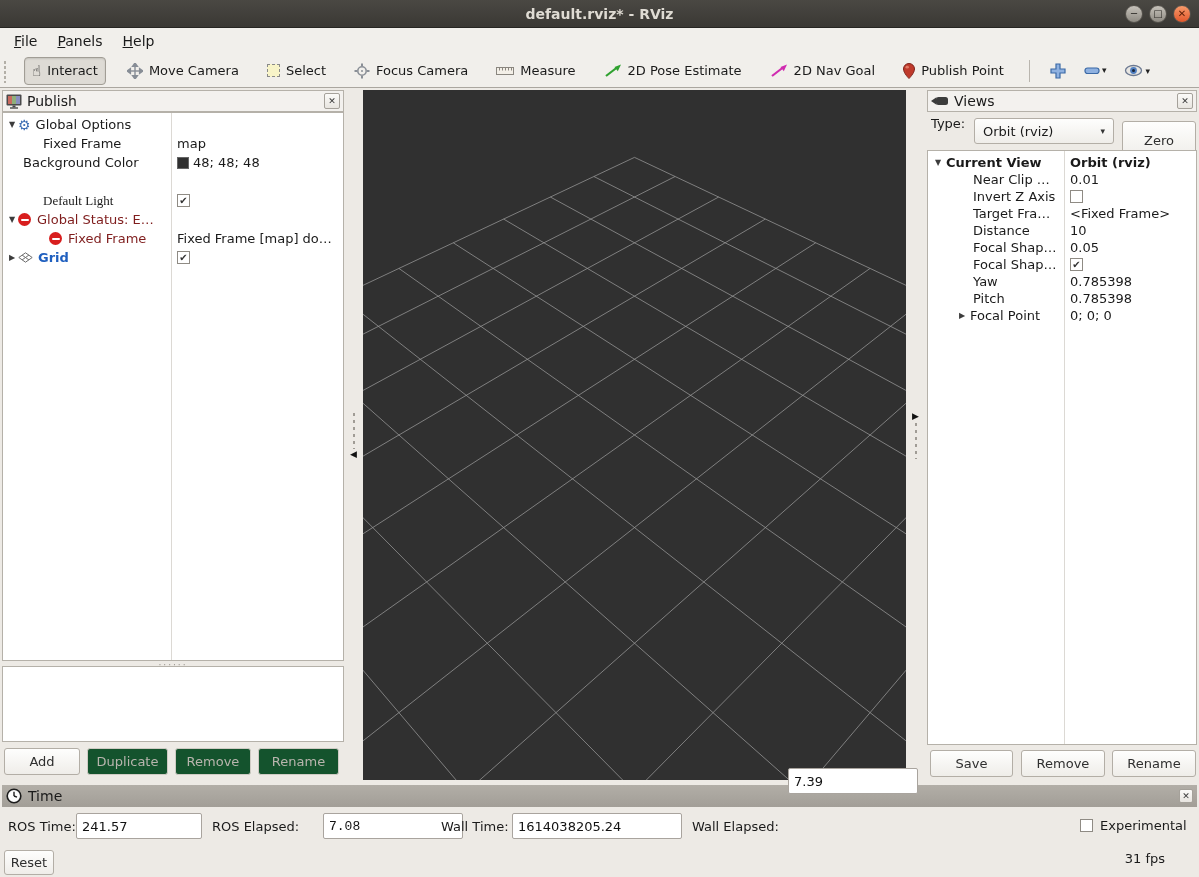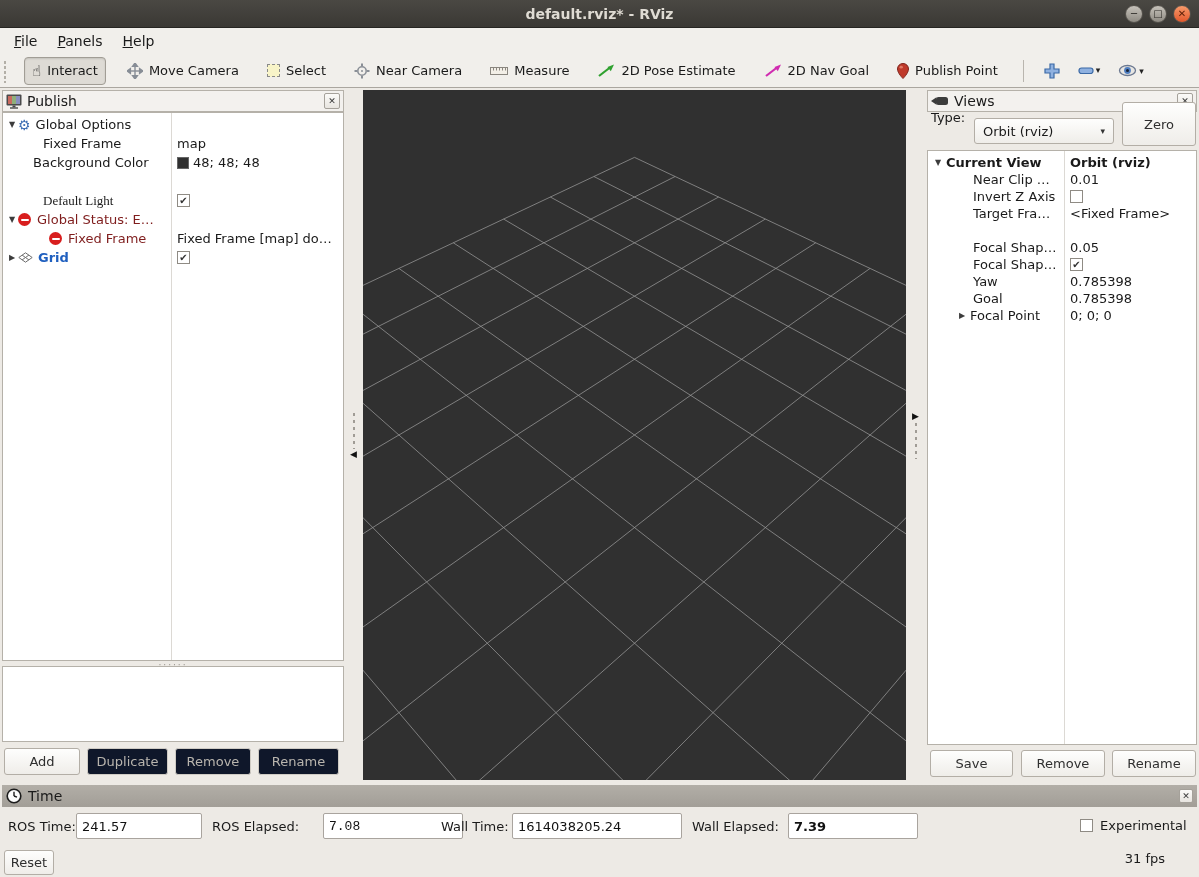--- a/index.html
+++ b/index.html
@@ -67,21 +67,21 @@
     position:relative; flex:none; }
   .noentry::after { content:""; position:absolute; left:2.5px; top:5.5px; width:8px;
     height:2px; background:#fff; border-radius:1px; }
   .gear-glyph { font-size:14px; color:#3d6eb4; line-height:1; flex:none; }
   .red { color:#7f1d1d; }
   .blue { color:#1f5fbf; font-weight:bold; }
   .btn { position:absolute; height:27px; border:1px solid #b3aea6; border-radius:3px;
     background:linear-gradient(#fefefd,#efede9); font-size:13px; color:#2f2f2f;
     display:flex; align-items:center; justify-content:center;
     font-family:"DejaVu Sans","Liberation Sans",sans-serif; }
-  .btn.disabled { color:#b9b5ae; border-color:#cfcbc4; background:#0f172a; }
+  .btn.disabled { color:#b9b5ae; border-color:#cfcbc4; background:#14532d; }
   
   .viewport { position:absolute; left:363px; top:90px; width:543px; height:690px;
     background:#303030; }
   .vsplit { position:absolute; top:90px; height:690px; width:17px;
     display:flex; flex-direction:column; align-items:center; justify-content:center; }
   .vsplit .dots { width:4px; height:38px;
     background-image:radial-gradient(#a09c95 1px, transparent 1.2px);
     background-size:4px 7px; }
   .vsplit .arr { font-size:9px; color:#111; }
   
@@ -158,21 +158,21 @@
         <circle cx="8" cy="8" r="4.2" fill="none" stroke="#8a8f96" stroke-width="1.6"></circle>
         <circle cx="8" cy="8" r="1" fill="#8a8f96"></circle>
         <g stroke="#8a8f96" stroke-width="2">
           <line x1="8" y1="0.5" x2="8" y2="3"></line>
             <line x1="8" y1="13" x2="8" y2="15.5"></line>
           <line x1="0.5" y1="8" x2="3" y2="8"></line>
             <line x1="13" y1="8" x2="15.5" y2="8"></line>
         </g>
       </svg>
     </span>
-    <span>Near Camera</span>
+    <span>Focus Camera</span>
   </div>
 
   <div class="tool">
     <span class="ticon">
       <svg width="18" height="10" viewBox="0 0 18 10">
         <rect x="0.5" y="1.5" width="17" height="7" fill="#f3efe7" stroke="#8a867f"></rect>
         <g stroke="#8a867f" stroke-width="1">
           <line x1="3.5" y1="1.5" x2="3.5" y2="4.5"></line>
             <line x1="6.5" y1="1.5" x2="6.5" y2="4.5"></line>
           <line x1="9.5" y1="1.5" x2="9.5" y2="4.5"></line>
@@ -261,21 +261,21 @@
     <span class="gear-glyph">⚙</span>
     <span style="margin-left:5px;">Global Options</span>
   </div>
 
   <div class="trow" style="top:21px;">
     <span style="margin-left:40px;">Fixed Frame</span>
     <span class="val" style="left:174px;">map</span>
   </div>
 
   <div class="trow" style="top:40px;">
-    <span style="margin-left:30px;">Background Color</span>
+    <span style="margin-left:20px;">Background Color</span>
     <span class="val" style="left:174px;">
       <span class="swatch" style="background:#303030;"></span>
       <span>48; 48; 48</span>
     </span>
   </div>
 
 
   <div class="trow" style="top:78px;font-family:Liberation Serif, serif;">
     <span style="margin-left:40px;">Default Light</span>
     <span class="val" style="left:174px;">
@@ -364,28 +364,28 @@
 <div class="phead" style="left:927px; top:90px; width:270px;">
   <svg width="18" height="12" viewBox="0 0 18 12">
     <polygon points="0,6 5.5,2.2 5.5,9.8" fill="#3c3c3c"></polygon>
     <rect x="5" y="2" width="12" height="8" rx="2.5" fill="#3c3c3c"></rect>
   </svg>
   <span>Views</span>
   <span class="sp"></span>
   <span class="closebox">✕</span>
 </div>
 
-<div class="typerow" style="left:931px; top:104px; height:26px;align-items:center;">
+<div class="typerow" style="left:931px; top:110px; height:26px;align-items:center;">
   <span>Type:</span>
 </div>
 <div class="combo" style="left:974px; top:118px; width:140px;">
   <span>Orbit (rviz)</span>
   <span class="cbarrow">▾</span>
 </div>
-<div class="btn" style="left:1122px; top:102px; width:74px; height:44px;">
+<div class="btn" style="left:1122px; top:121px; width:74px; height:38px;">
   <span>Zero</span>
   </div>
 
 <div class="whitebox" style="left:927px; top:150px; width:270px; height:595px;">
   <div class="colline" style="left:136px;"></div>
 
   <div class="vrow" style="top:3px;">
     <span class="tarrow" style="margin-left:4px;">▼</span>
     <span class="bold" style="margin-left:2px;">Current View</span>
     <span class="val bold" style="left:142px;">Orbit (rviz)</span>
@@ -397,36 +397,40 @@
   <div class="vrow" style="top:37px;">
     <span style="margin-left:45px;">Invert Z Axis</span>
     <span class="val" style="left:142px;">
       <span class="checkbox"></span>
     </span>
   </div>
   <div class="vrow" style="top:54px;">
     <span style="margin-left:45px;">Target Fra…</span>
     <span class="val" style="left:142px;">&lt;Fixed Frame&gt;</span>
   </div>
+  <div class="vrow" style="top:71px;">
+    <span style="margin-left:45px;">Distance</span>
+    <span class="val" style="left:142px;">10</span>
+  </div>
   <div class="vrow" style="top:88px;">
     <span style="margin-left:45px;">Focal Shap…</span>
     <span class="val" style="left:142px;">0.05</span>
   </div>
   <div class="vrow" style="top:105px;">
     <span style="margin-left:45px;">Focal Shap…</span>
     <span class="val" style="left:142px;">
       <span class="checkbox">✔</span>
     </span>
   </div>
   <div class="vrow" style="top:122px;">
     <span style="margin-left:45px;">Yaw</span>
     <span class="val" style="left:142px;">0.785398</span>
   </div>
   <div class="vrow" style="top:139px;">
-    <span style="margin-left:45px;">Goal</span>
+    <span style="margin-left:45px;">Pitch</span>
     <span class="val" style="left:142px;">0.785398</span>
   </div>
   <div class="vrow" style="top:156px;">
     <span class="tarrow" style="margin-left:28px;">▶</span>
     <span style="margin-left:2px;">Focal Point</span>
     <span class="val" style="left:142px;">0; 0; 0</span>
   </div>
 </div>
 
 <div class="btn" style="left:930px; top:750px; width:83px;text-align:center;">
@@ -461,21 +465,21 @@
 <input class="tinput" style="position: absolute; left: 323px; top: 813px; width: 140px; font-family: Liberation Mono, monospace;" value="7.08">
 
 <div class="tfield" style="left:441px; top:813px;">
   <label>Wall Time:</label>
 </div>
 <input class="tinput" style="position: absolute; left: 512px; top: 813px; width: 170px;" value="1614038205.24">
 
 <div class="tfield" style="left:692px; top:813px;">
   <label>Wall Elapsed:</label>
 </div>
-<input class="tinput" style="position: absolute; left: 788px; top: 813px; width: 130px; font-weight: bold;" value="7.39">
+<input class="tinput" style="position: absolute; left: 788px; top: 768px; width: 130px;" value="7.39">
 
 <div class="expwrap" style="left:1056px; top:818px;padding-left:24px;">
   <span class="checkbox"></span>
   <span>Experimental</span>
 </div>
 
 <div class="btn" style="left:4px; top:850px; width:50px; height:25px;">
   <span>Reset</span>
   </div>
 <div class="fps" style="right:34px; top:851px; position:absolute;">31 fps</div>

